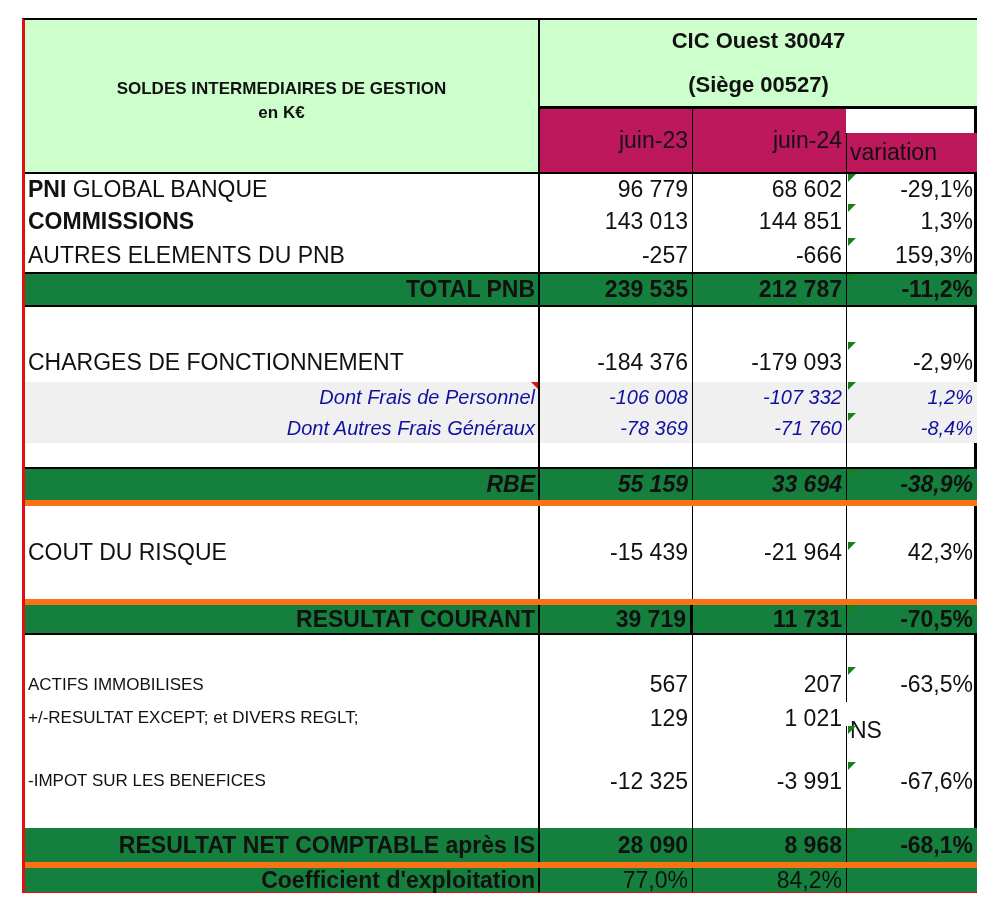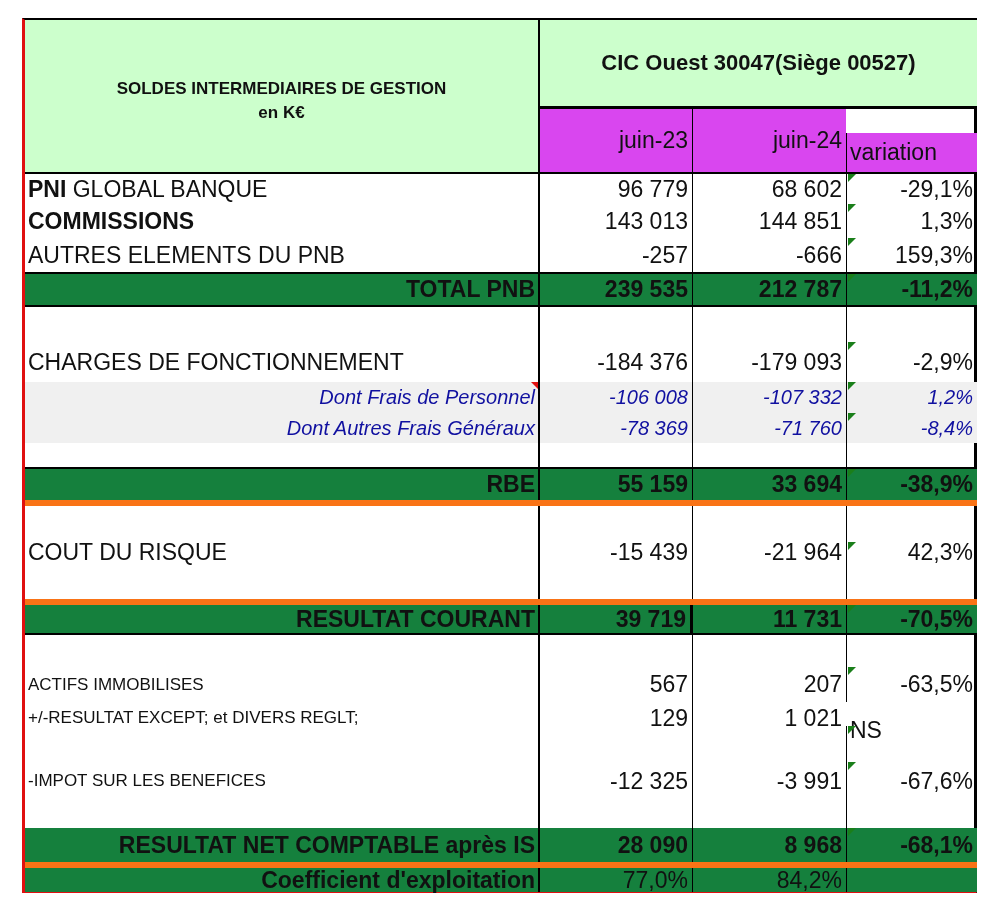--- a/index.html
+++ b/index.html
@@ -28,24 +28,24 @@
   .tline1 { border-top: 6px solid #f97316; }
   .flag { position: absolute; right: -1px; top: 0; width: 0; height: 0; }
   .flag.green-tri { left: 1px; right: auto; border-top: 8px solid #1a7f1a; border-right: 8px solid transparent; }
   .flag.red-tri { right: 0; border-top: 7px solid #e01010; border-left: 7px solid transparent; }
   
   .hdr-title { position: absolute; left: 0; top: 0; width: 513px; height: 152px; background: #ccffcc;
                display: flex; flex-direction: column; align-items: center; justify-content: center;
                font-weight: bold; font-size: 17px; text-align: center; line-height: 24px; padding-top: 10px; box-sizing: border-box; }
   .hdr-bank { position: absolute; left: 513px; top: 0; width: 439px; height: 89px; background: #ccffcc;
               border-left: 2px solid #000; border-bottom: 3px solid #000; box-sizing: border-box;
-              display: flex; flex-direction: row; align-items: center; justify-content: center;
+              display: flex; flex-direction: column; align-items: center; justify-content: center;
               font-weight: bold; font-size: 22px; line-height: 44px; }
   .hdr-cols { position: absolute; left: 0; top: 89px; width: 952px; height: 63px; }
-  .hdr-cols .cell { font-size: 23px; background: #d946ef; }
+  .hdr-cols .cell { font-size: 23px; background: #be185d; }
 </style>
 </head>
 <body>
 
 <div class="sheet">
 
   <div class="hdr-title">
     <span>SOLDES INTERMEDIAIRES DE GESTION</span>
     <span>en K€</span>
   </div>
@@ -140,21 +140,21 @@
         <span>-8,4%</span>
       </div>
   </div>
 
   <div class="row" style="top:423px;height:24px;">
     <div class="cell c1"></div>
     <div class="cell c2"></div>
     <div class="cell c3"></div>
   </div>
 
-  <div class="row gray tline" style="top:447px;height:33px;">
+  <div class="row gray tline" style="top:447px;height:33px;font-style:italic;">
     <div class="cell c0 big bold right">RBE</div>
     <div class="cell c1 big bold">55 159</div>
     <div class="cell c2 big bold">33 694</div>
     <div class="cell c3 big bold">
         <span class="flag green-tri"></span>
         <span>-38,9%</span>
       </div>
   </div>
 
   <div class="row tline1" style="top:480px;height:99px;">

